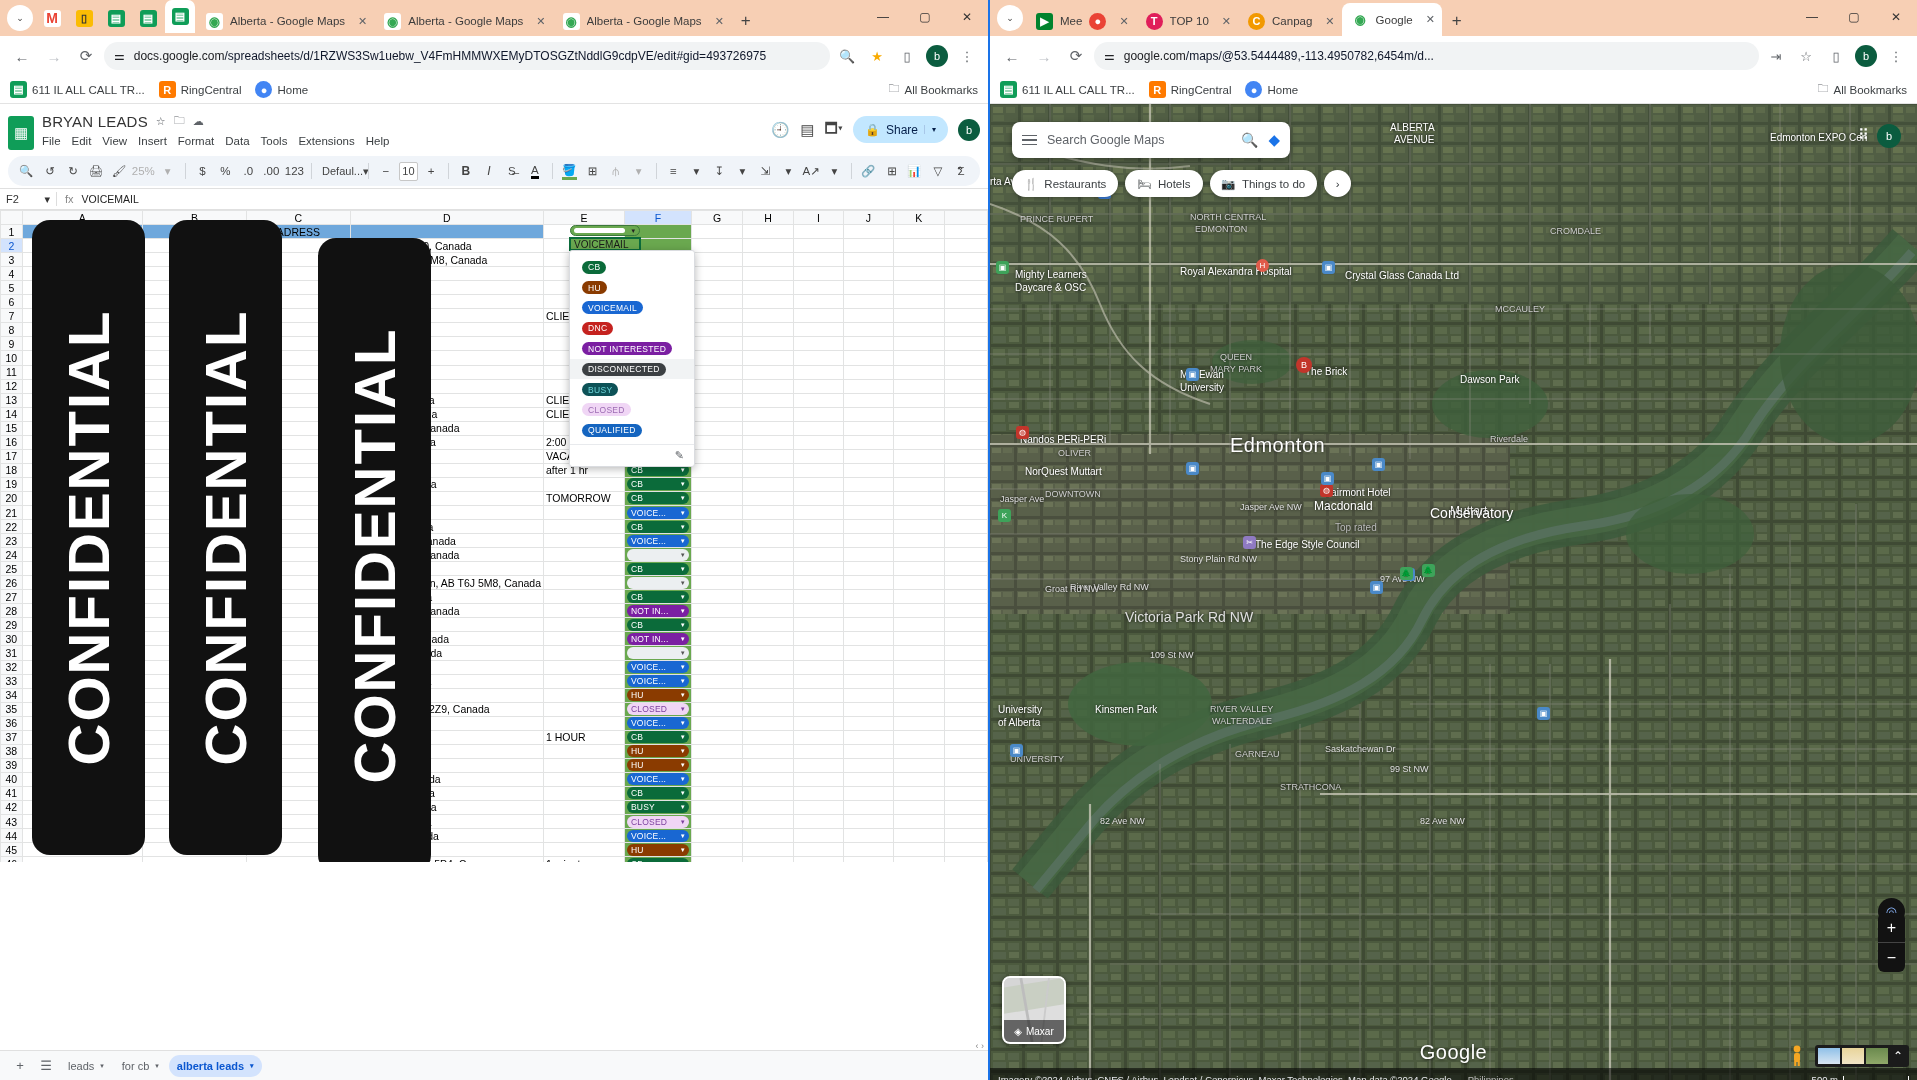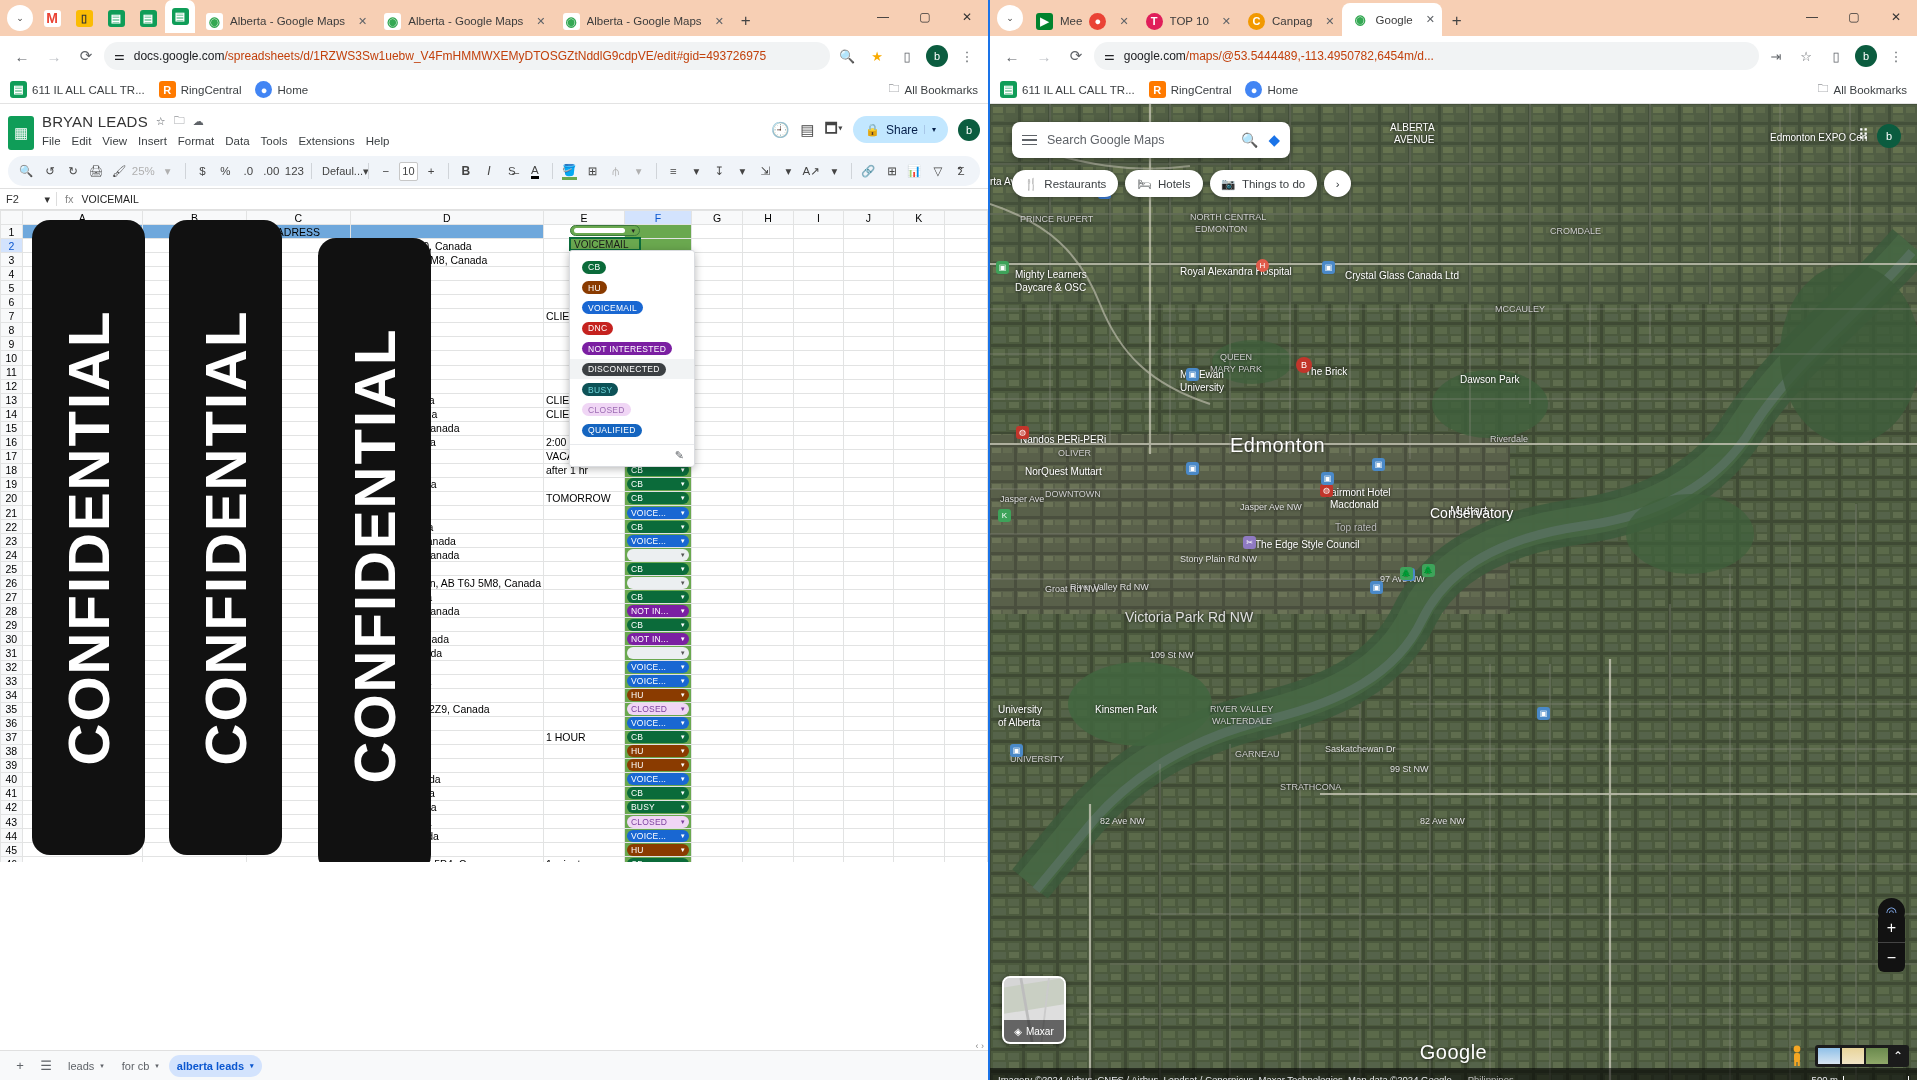--- a/index.html
+++ b/index.html
@@ -40,21 +40,21 @@
   .wcontrols span { width:42px; text-align:center; font-size:12px; color:#333; }
 
   .omnibar { height:40px; display:flex; align-items:center; gap:4px; padding:0 8px; background:#fff; }
   .navbtn { width:28px; height:28px; display:flex; align-items:center; justify-content:center;
             font-size:15px; color:#5f6368; border-radius:50%; }
   .navbtn.dim { color:#bdc1c6; }
   .urlbox { flex:1; height:28px; background:#f1f3f4; border-radius:14px; display:flex; align-items:center;
             padding:0 10px; gap:9px; font-size:12px; color:#202124; overflow:hidden; }
   .urlbox .url { white-space:nowrap; overflow:hidden; text-overflow:ellipsis; }
   .urlbox .url .dom { color:#202124; }
-  .urlbox .url .rest { color:#c2410c; }
+  .urlbox .url .rest { color:#0f172a; }
   .oicon { width:26px; height:26px; display:flex; align-items:center; justify-content:center; font-size:13px; color:#5f6368;}
   .avatar { width:22px; height:22px; border-radius:50%; background:#0b5c3f; color:#fff; font-size:11px;
             display:flex; align-items:center; justify-content:center; }
 
   .bookbar { height:28px; display:flex; align-items:center; gap:14px; padding:0 10px; font-size:11.5px;
              color:#3c4043; border-bottom:1px solid #e3e3e3; position:relative; }
   .bookbar .bm { display:flex; align-items:center; gap:5px; white-space:nowrap; }
   .bookbar .right { position:absolute; right:10px; display:flex; align-items:center; gap:5px; }
   .folder { color:#5f6368; font-size:11px; }
 
@@ -1501,21 +1501,21 @@
           <div class="mlabel" style="left:315px;top:262px;color:#ffffff;font-size:10px">The Brick</div>
           <div class="mlabel" style="left:470px;top:270px;color:#ffffff;font-size:10px">Dawson Park</div>
           <div class="mlabel" style="left:30px;top:330px;color:#ffffff;font-size:10px">Nandos PERi-PERi</div>
           <div class="mlabel" style="left:68px;top:344px;color:#cfcfcf;font-size:9px">OLIVER</div>
           <div class="mlabel big" style="left:240px;top:330px;color:#ffffff;font-size:20px">Edmonton</div>
           <div class="mlabel" style="left:500px;top:330px;color:#cfcfcf;font-size:9px">Riverdale</div>
           <div class="mlabel" style="left:35px;top:362px;color:#ffffff;font-size:10px">NorQuest Muttart</div>
           <div class="mlabel" style="left:10px;top:390px;color:#e0e0e0;font-size:9px">Jasper Ave</div>
           <div class="mlabel" style="left:55px;top:385px;color:#cfcfcf;font-size:9px">DOWNTOWN</div>
           <div class="mlabel" style="left:335px;top:383px;color:#ffffff;font-size:10px">Fairmont Hotel</div>
-          <div class="mlabel" style="left:340px;top:395px;color:#ffffff;font-size:10px">Macdonald</div>
+          <div class="mlabel" style="left:324px;top:395px;color:#ffffff;font-size:12px">Macdonald</div>
           <div class="mlabel" style="left:345px;top:418px;color:#bbbbbb;font-size:10px">Top rated</div>
           <div class="mlabel" style="left:250px;top:398px;color:#e0e0e0;font-size:9px">Jasper Ave NW</div>
           <div class="mlabel" style="left:460px;top:400px;color:#ffffff;font-size:12px">Muttart</div>
           <div class="mlabel" style="left:440px;top:401px;color:#ffffff;font-size:14px">Conservatory</div>
           <div class="mlabel" style="left:265px;top:435px;color:#ffffff;font-size:10px">The Edge Style Council</div>
           <div class="mlabel" style="left:80px;top:478px;color:#e0e0e0;font-size:9px">River Valley Rd NW</div>
           <div class="mlabel" style="left:390px;top:470px;color:#e0e0e0;font-size:9px">97 Ave NW</div>
           <div class="mlabel" style="left:220px;top:600px;color:#cfcfcf;font-size:9px">RIVER VALLEY</div>
           <div class="mlabel" style="left:222px;top:612px;color:#cfcfcf;font-size:9px">WALTERDALE</div>
           <div class="mlabel" style="left:105px;top:600px;color:#ffffff;font-size:10px">Kinsmen Park</div>

